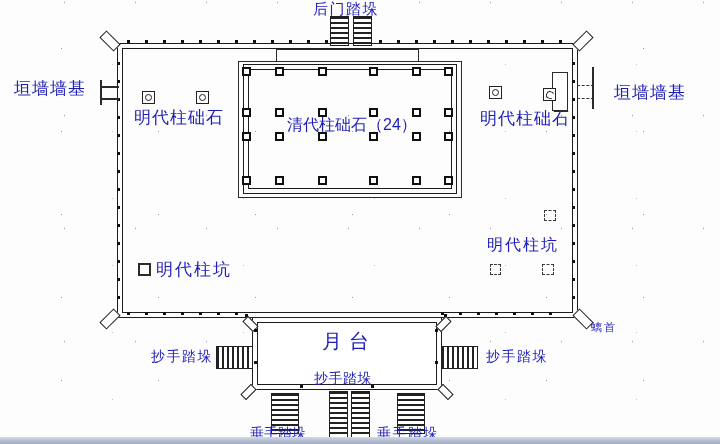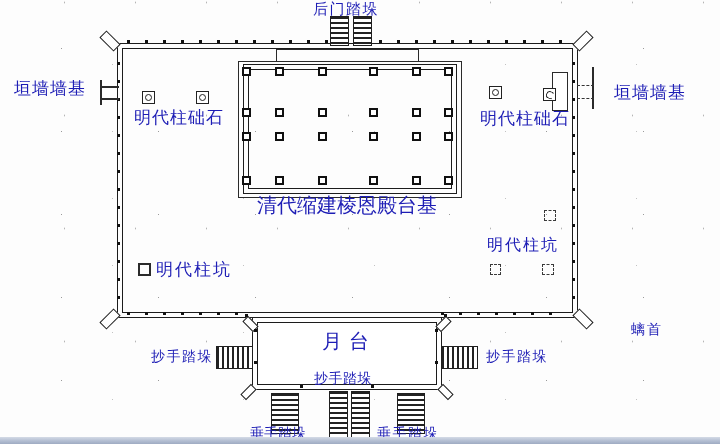--- a/index.html
+++ b/index.html
@@ -85,25 +85,25 @@
   <div class="stair rungs-h" style="left:329px;top:391px;width:17px;height:45px;"></div>
   <div class="stair rungs-h" style="left:351px;top:391px;width:17px;height:45px;"></div>
   <div class="stair rungs-h" style="left:271px;top:393px;width:26px;height:39px;"></div>
   <div class="stair rungs-h" style="left:397px;top:393px;width:26px;height:39px;"></div>
 
   <div class="lbl" style="left:313px;top:1px;font-size:15px;letter-spacing:1.5px;">后门踏垛</div>
   <div class="lbl" style="left:14px;top:80px;font-size:17px;letter-spacing:1px;">垣墙墙基</div>
   <div class="lbl" style="left:614px;top:84px;font-size:17px;letter-spacing:1px;">垣墙墙基</div>
   <div class="lbl" style="left:134px;top:109px;font-size:17px;letter-spacing:1px;">明代柱础石</div>
   <div class="lbl" style="left:480px;top:110px;font-size:17px;letter-spacing:1px;">明代柱础石</div>
-  <div class="lbl" style="left:257px;top:195px;font-size:20px;">清代缩建棱恩殿台基</div>
+  <div class="lbl" style="left:287px;top:117px;font-size:16px;">清代柱础石（24）</div>
   <div class="lbl" style="left:156px;top:261px;font-size:17px;letter-spacing:2px;">明代柱坑</div>
   <div class="lbl" style="left:487px;top:237px;font-size:16px;letter-spacing:2px;">明代柱坑</div>
   <div class="lbl" style="left:322px;top:331px;font-size:20px;letter-spacing:7px;">月台</div>
-  <div class="lbl" style="left:591px;top:322px;font-size:14px;letter-spacing:2px;margin-left:40px;">螭首</div>
+  <div class="lbl" style="left:591px;top:322px;font-size:11px;letter-spacing:2px;">螭首</div>
   <div class="lbl" style="left:151px;top:349px;font-size:14px;letter-spacing:1.5px;">抄手踏垛</div>
   <div class="lbl" style="left:486px;top:349px;font-size:14px;letter-spacing:1.5px;">抄手踏垛</div>
   <div class="lbl" style="left:314px;top:371px;font-size:14px;letter-spacing:0.5px;">抄手踏垛</div>
   <div class="lbl" style="left:250px;top:426px;font-size:14px;">垂手踏垛</div>
   <div class="lbl" style="left:377px;top:426px;font-size:14px;letter-spacing:1.5px;">垂手踏垛</div>
 
   <div class="bottom-strip"></div>
 <div class="stone" style="left: 241.5px; top: 66.5px; width: 9px; height: 9px;"></div>
     <div class="stone" style="left: 274.5px; top: 66.5px; width: 9px; height: 9px;"></div>
     <div class="stone" style="left: 317.5px; top: 66.5px; width: 9px; height: 9px;"></div>

